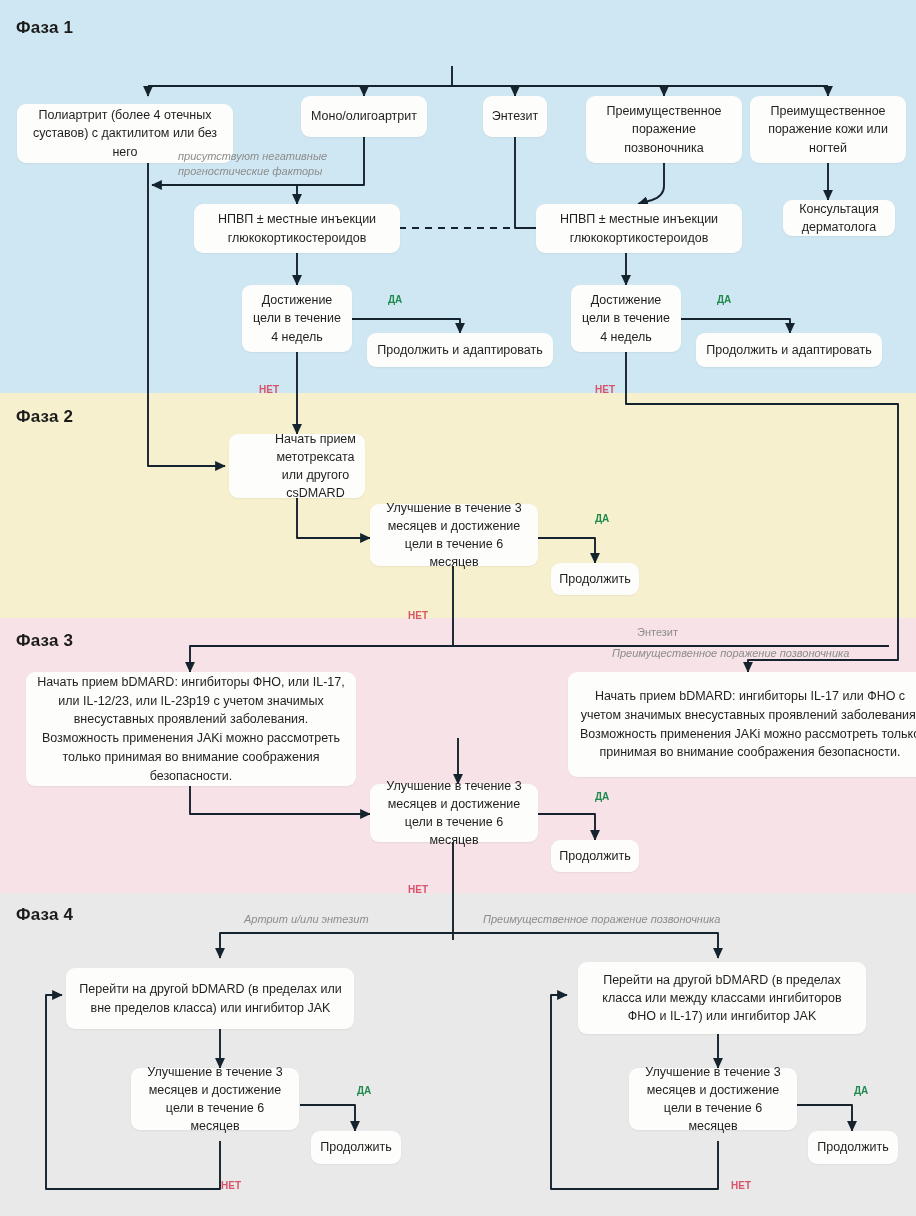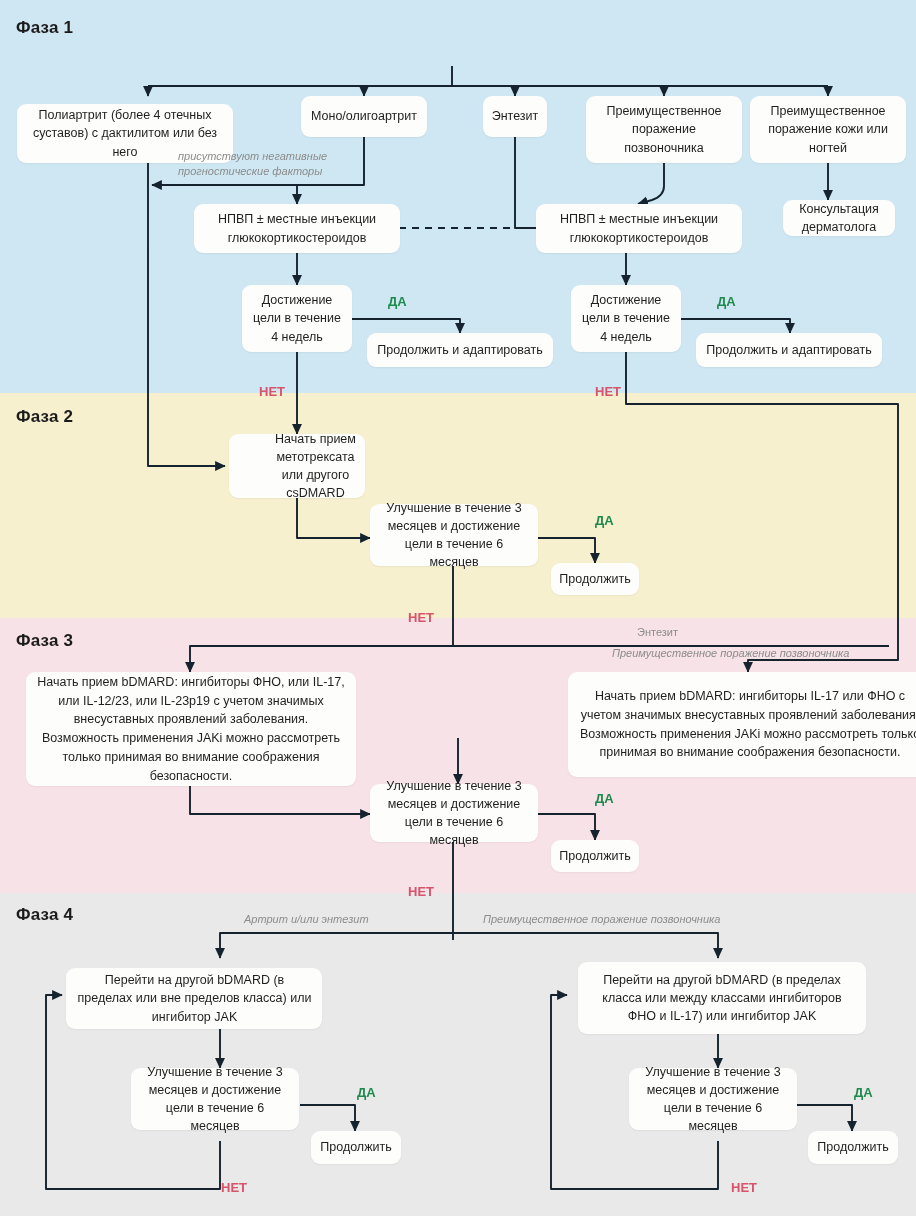--- a/index.html
+++ b/index.html
@@ -48,21 +48,21 @@
     line-height:1.45;
     padding:6px 9px;
     box-shadow:0 1px 2px rgba(0,0,0,.05);
   }
   .node.big{font-size:12.5px;line-height:1.5;}
 
   
   .elabel{
     position:absolute;
     font-weight:bold;
-    font-size:13px;
+    font-size:10px;
     white-space:nowrap;
   }
   .elabel.yes{color:#1e8a4c;}
   .elabel.no{color:#d9536b;}
 
   .note{
     position:absolute;
     font-style:italic;
     font-size:11px;
     color:#8c8c8c;
@@ -197,21 +197,21 @@
   <div class="node" style="left:551px;top:563px;width:88px;height:32px;">Продолжить</div>
 
   <div class="node big" style="left:26px;top:672px;width:330px;height:114px;">Начать прием bDMARD: ингибиторы ФНО, или IL-17, или IL-12/23, или IL-23p19 с учетом значимых внесуставных проявлений заболевания. Возможность применения JAKi можно рассмотреть только принимая во внимание соображения безопасности.</div>
 
   <div class="node big" style="left:568px;top:672px;width:364px;height:105px;">Начать прием bDMARD: ингибиторы IL-17 или ФНО с учетом значимых внесуставных проявлений заболевания. Возможность применения JAKi можно рассмотреть только принимая во внимание соображения безопасности.</div>
 
   <div class="node" style="left:370px;top:784px;width:168px;height:58px;">Улучшение в течение 3 месяцев и достижение цели в течение 6 месяцев</div>
 
   <div class="node" style="left:551px;top:840px;width:88px;height:32px;">Продолжить</div>
 
-  <div class="node" style="left:66px;top:968px;width:256px;height:61px;padding-left:10px;">Перейти на другой bDMARD (в пределах или вне пределов класса) или ингибитор JAK</div>
+  <div class="node" style="left:66px;top:968px;width:288px;height:61px;padding-left:10px;">Перейти на другой bDMARD (в пределах или вне пределов класса) или ингибитор JAK</div>
 
   <div class="node" style="left:578px;top:962px;width:288px;height:72px;">Перейти на другой bDMARD (в пределах класса или между классами ингибиторов ФНО и IL-17) или ингибитор JAK</div>
 
   <div class="node" style="left:131px;top:1068px;width:168px;height:62px;">Улучшение в течение 3 месяцев и достижение цели в течение 6 месяцев</div>
 
   <div class="node" style="left:629px;top:1068px;width:168px;height:62px;">Улучшение в течение 3 месяцев и достижение цели в течение 6 месяцев</div>
 
   <div class="node" style="left:311px;top:1131px;width:90px;height:33px;">Продолжить</div>
 
   <div class="node" style="left:808px;top:1131px;width:90px;height:33px;">Продолжить</div>

